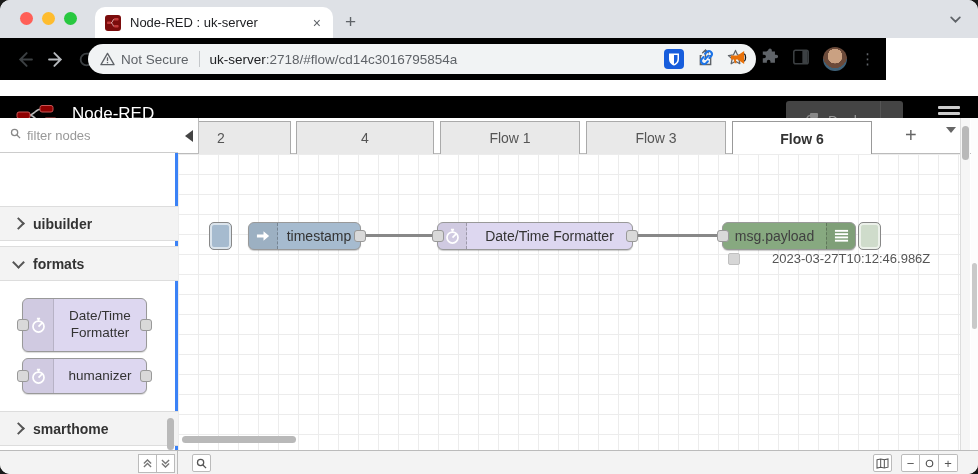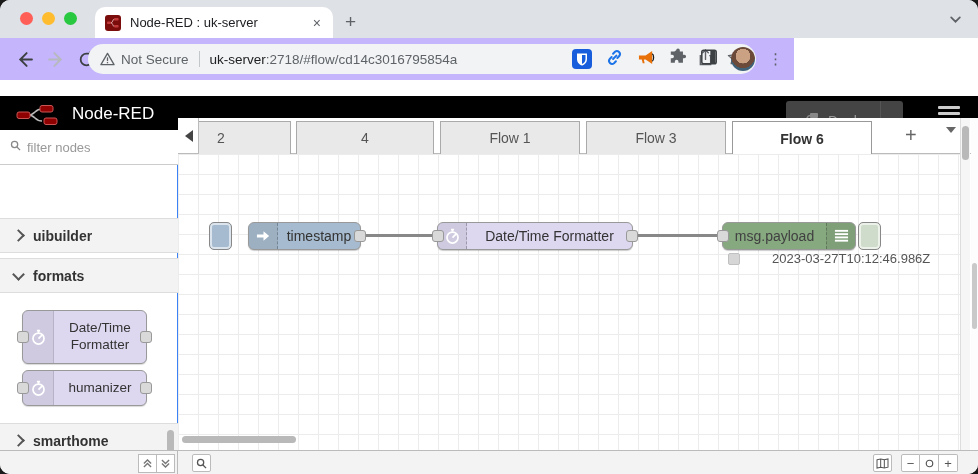--- a/index.html
+++ b/index.html
@@ -14,21 +14,21 @@
   .t-green{left:64px;background:#28c840;}
   .btab{position:absolute;left:95px;top:7px;width:238px;height:31px;background:#fff;border-radius:10px 10px 0 0;display:flex;align-items:center;padding:10px 10px;box-sizing:border-box;}
   .favicon{width:16px;height:16px;border-radius:3px;background:#7b0c0c;position:relative;flex:0 0 auto;}
   .favicon svg{position:absolute;inset:2px;}
   .btab-title{font-size:13px;color:#202124;margin-left:9px;white-space:nowrap;flex:1;}
   .btab-close{font-size:14px;color:#5f6368;cursor:default;padding:0 2px;}
   .newtab{position:absolute;left:345px;top:10px;font-size:19px;color:#5f6368;line-height:24px;}
   .strip-chev{position:absolute;right:16px;top:12px;color:#5f6368;}
 
   
-  .toolbar{position:absolute;left:0;top:38px;width:794px;height:42px;background:#c4b5fd;}
+  .toolbar{position:absolute;left:0;top:38px;width:886px;height:42px;background:#000000;}
   .navbtn{position:absolute;top:9px;width:24px;height:24px;color:#3c4043;display:flex;align-items:center;justify-content:center;}
   .omnibox{position:absolute;left:88px;top:6px;width:668px;height:30px;border-radius:15px;background:#f1f3f4;display:flex;align-items:center;padding:0 12px;box-sizing:border-box;}
   .warn-tri{margin-right:6px;display:flex;}
   .notsecure{font-size:13.5px;color:#5f6368;white-space:nowrap;}
   .omni-div{width:1px;height:16px;background:#c4c7ca;margin:0 10px;}
   .url-host{font-size:13.5px;color:#202124;}
   .url-rest{font-size:13.5px;color:#5f6368;}
   .omni-right{margin-left:auto;display:flex;align-items:center;gap:14px;}
   .ext-row{position:absolute;right:10px;top:8px;display:flex;align-items:center;gap:13px;height:26px;}
   .bw{width:20px;height:20px;border-radius:4px;background:#175ddc;display:flex;align-items:center;justify-content:center;}
@@ -41,21 +41,21 @@
   .nr-title{position:absolute;left:72px;top:8px;color:#fff;font-size:17px;}
   .deploy{position:absolute;left:786px;top:5px;width:117px;height:40px;background:#444;border-radius:3px;display:flex;align-items:center;color:#999;}
   .deploy-icon{margin:0 7px 0 9px;display:flex;}
   .deploy-label{font-size:14px;}
   .deploy-caret{margin-left:auto;border-left:1px solid #555;height:100%;width:22px;display:flex;align-items:center;justify-content:center;}
   .caret-down{width:0;height:0;border-left:5px solid transparent;border-right:5px solid transparent;border-top:6px solid #999;}
   .hamburger{position:absolute;right:18px;top:10px;width:22px;}
   .hamburger div{height:3px;background:#ccc;margin-bottom:3px;border-radius:1px;}
 
   
-  .palette{position:absolute;left:0;top:118px;width:178px;height:332px;background:#fff;border-right:1px solid #3b82f6;box-sizing:border-box;margin-top:12px;}
+  .palette{position:absolute;left:0;top:118px;width:178px;height:332px;background:#fff;border-right:3px solid #3b82f6;box-sizing:border-box;}
   .filterbox{position:absolute;left:0;top:0;width:178px;height:35px;border-bottom:1px solid #ccc;display:flex;align-items:center;padding-left:10px;box-sizing:border-box;background:#fff;}
   .filter-mag{color:#888;font-size:12px;margin-right:6px;}
   .filter-ph{font-size:13px;color:#999;}
   .pal-cat{position:absolute;left:0;width:178px;height:35px;background:#f3f3f3;border-top:1px solid #ddd;border-bottom:1px solid #ddd;display:flex;align-items:center;box-sizing:border-box;}
   .cat-chev{margin:0 10px 0 14px;display:flex;}
   .chev{width:7px;height:7px;border-right:2px solid #555;border-bottom:2px solid #555;display:inline-block;}
   .chev.right{transform:rotate(-45deg);}
   .chev.down{transform:rotate(45deg);margin-top:-3px;}
   .cat-label{font-size:14px;font-weight:bold;color:#333;}
   .pal-node{position:absolute;border:1px solid #999;border-radius:6px;color:#333;font-size:13.5px;display:flex;align-items:center;box-shadow:0 1px 1px rgba(0,0,0,.15);}

